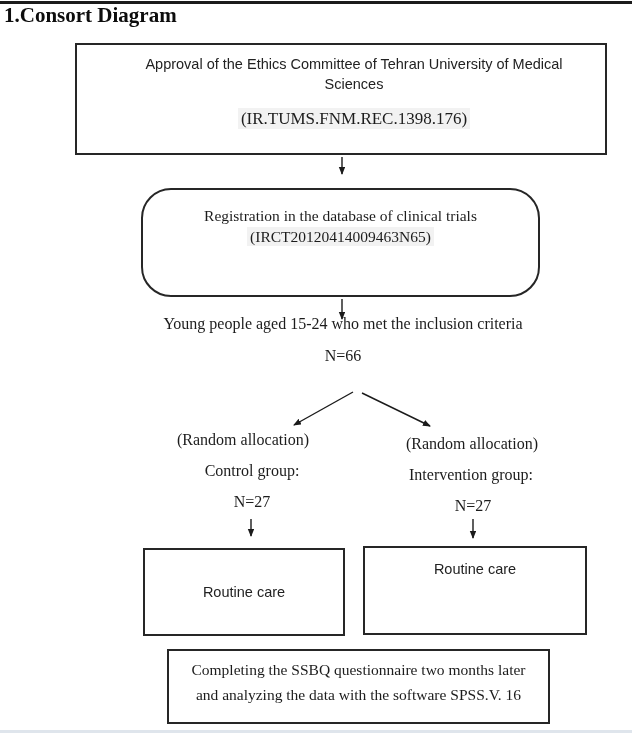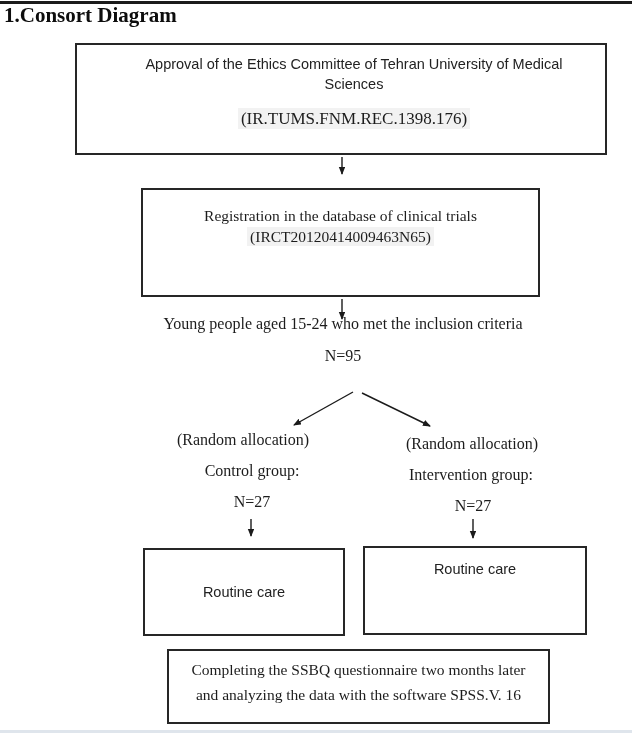--- a/index.html
+++ b/index.html
@@ -32,21 +32,21 @@
     box-sizing:border-box;
     text-align:center;
   }
   .ethics-box{left:75px;top:43px;width:532px;height:112px;padding-top:9px;padding-left:26px;}
   .ethics-line{
     font-family:"Liberation Sans", sans-serif;
     font-size:14.5px;line-height:20px;color:#222;
   }
   .code-line{font-size:17px;line-height:20px;margin-top:15px;}
   .code-hl{background:var(--code-hl);padding:1px 3px;}
-  .registration-box{left:141px;top:188px;width:399px;height:109px;padding-top:15px;}
+  .registration-box{left:141px;top:188px;width:399px;height:109px;padding-top:15px;border-radius:30px;}
   .reg-line{font-size:15.5px;line-height:21px;}
   .reg-code{font-size:15.5px;line-height:21px;}
   .center-text{transform:translateX(-50%);white-space:nowrap;text-align:center;}
   .inclusion-line{left:343px;top:315px;font-size:16px;}
   .inclusion-n{left:343px;top:347px;font-size:16px;}
   .col-text{font-size:16px;text-align:right;}
   .control-box{
     left:143px;top:548px;width:202px;height:88px;
     font-family:"Liberation Sans", sans-serif;font-size:14.5px;color:#222;
     display:flex;align-items:center;justify-content:center;
@@ -106,21 +106,21 @@
   </div>
 
   <div class="fc-box registration-box">
     <div class="reg-line">Registration in the database of clinical trials</div>
     <div class="reg-code">
       <span class="code-hl">(IRCT20120414009463N65)</span>
     </div>
   </div>
 
   <div class="abs center-text inclusion-line">Young people aged 15-24 who met the inclusion criteria</div>
-  <div class="abs center-text inclusion-n">N=95</div>
+  <div class="abs center-text inclusion-n">N=66</div>
 
   <div class="abs center-text col-text" style="left:243px;top:431px;">(Random allocation)</div>
   <div class="abs center-text col-text" style="left:252px;top:462px;">Control group:</div>
   <div class="abs center-text col-text" style="left:252px;top:493px;">N=27</div>
 
   <div class="abs center-text col-text" style="left:472px;top:435px;">(Random allocation)</div>
   <div class="abs center-text col-text" style="left:471px;top:466px;">Intervention group:</div>
   <div class="abs center-text col-text" style="left:473px;top:497px;">N=27</div>
 
   <div class="fc-box control-box">

